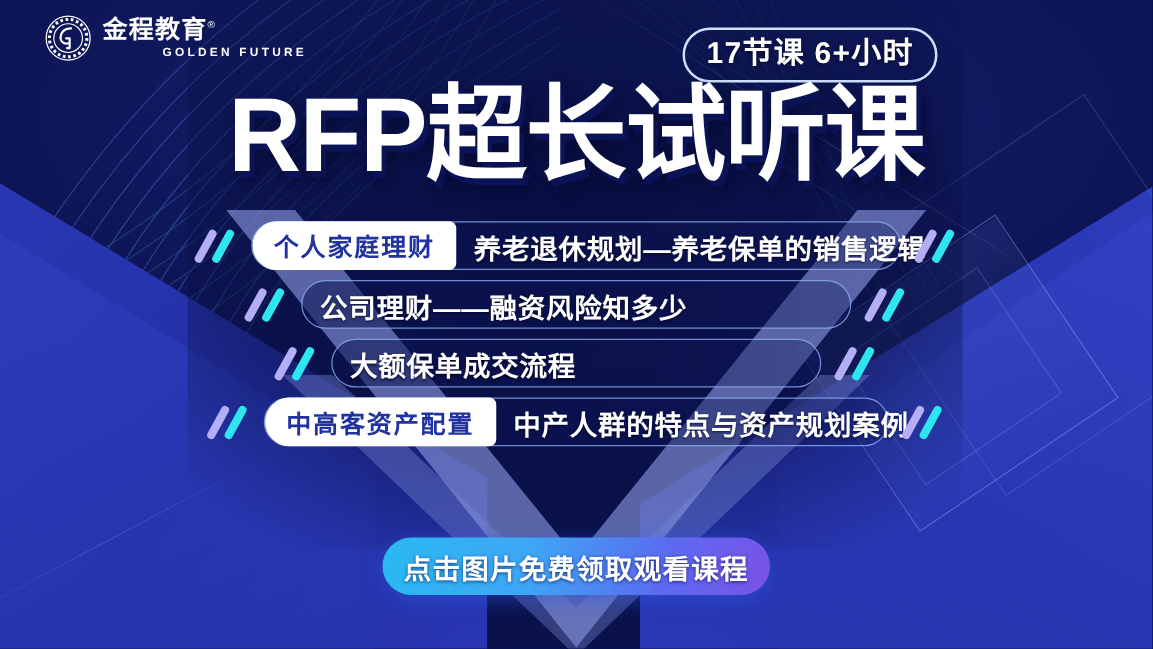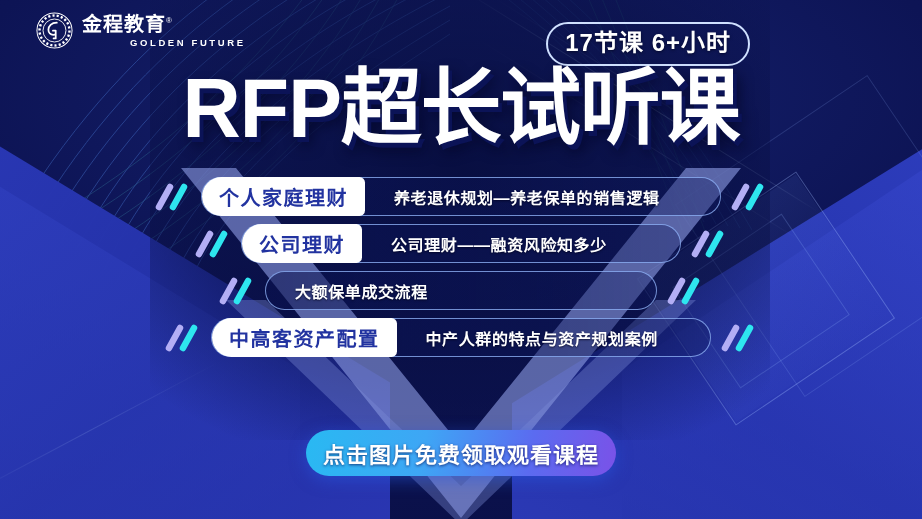--- a/index.html
+++ b/index.html
@@ -168,23 +168,23 @@
     height:39px;
     background:#ffffff;
     border-radius:21px 6px 6px 21px;
     padding:0 17px;
     color:#2233a0;
     font-size:20px;font-weight:bold;letter-spacing:1.5px;
     white-space:nowrap;
     box-sizing:border-box;
   }
   .desc{
-    color:#ffffff;font-size:16px;font-weight:bold;
+    color:#ffffff;font-size:22px;font-weight:bold;
     letter-spacing:.6px;white-space:nowrap;
-    padding-left:29px;
+    padding-left:14px;
     text-shadow:0 1px 2px rgba(0,0,25,.7);
   }
 
   
   .cta{
     position:absolute;left:50%;top:430px;transform:translateX(-50%);
     display:flex;align-items:center;justify-content:center;
     width:310px;height:46px;
     border-radius:23px;
     background:linear-gradient(100deg,#29b9f2 0%,#3ea6f5 38%,#5b6bf0 72%,#7a52e8 100%);
@@ -309,21 +309,20 @@
       <div class="row">
         <span class="slash left">
           <svg viewBox="0 0 44 30" width="44" height="30">
             <g stroke-linecap="round">
               <line x1="8" y1="25" x2="19" y2="5" stroke="#b3aef5" stroke-width="6.5"></line>
               <line x1="22" y1="25" x2="33" y2="5" stroke="#2ee6ef" stroke-width="6.5"></line>
             </g>
           </svg>
         </span>
         <div class="capsule" style="width: 440px;">
-          <div class="tag">公司理财</div>
           <div class="desc">公司理财——融资风险知多少</div>
         </div>
         <span class="slash right">
           <svg viewBox="0 0 44 30" width="44" height="30">
             <g stroke-linecap="round">
               <line x1="8" y1="25" x2="19" y2="5" stroke="#b3aef5" stroke-width="6.5"></line>
               <line x1="22" y1="25" x2="33" y2="5" stroke="#2ee6ef" stroke-width="6.5"></line>
             </g>
           </svg>
         </span>

